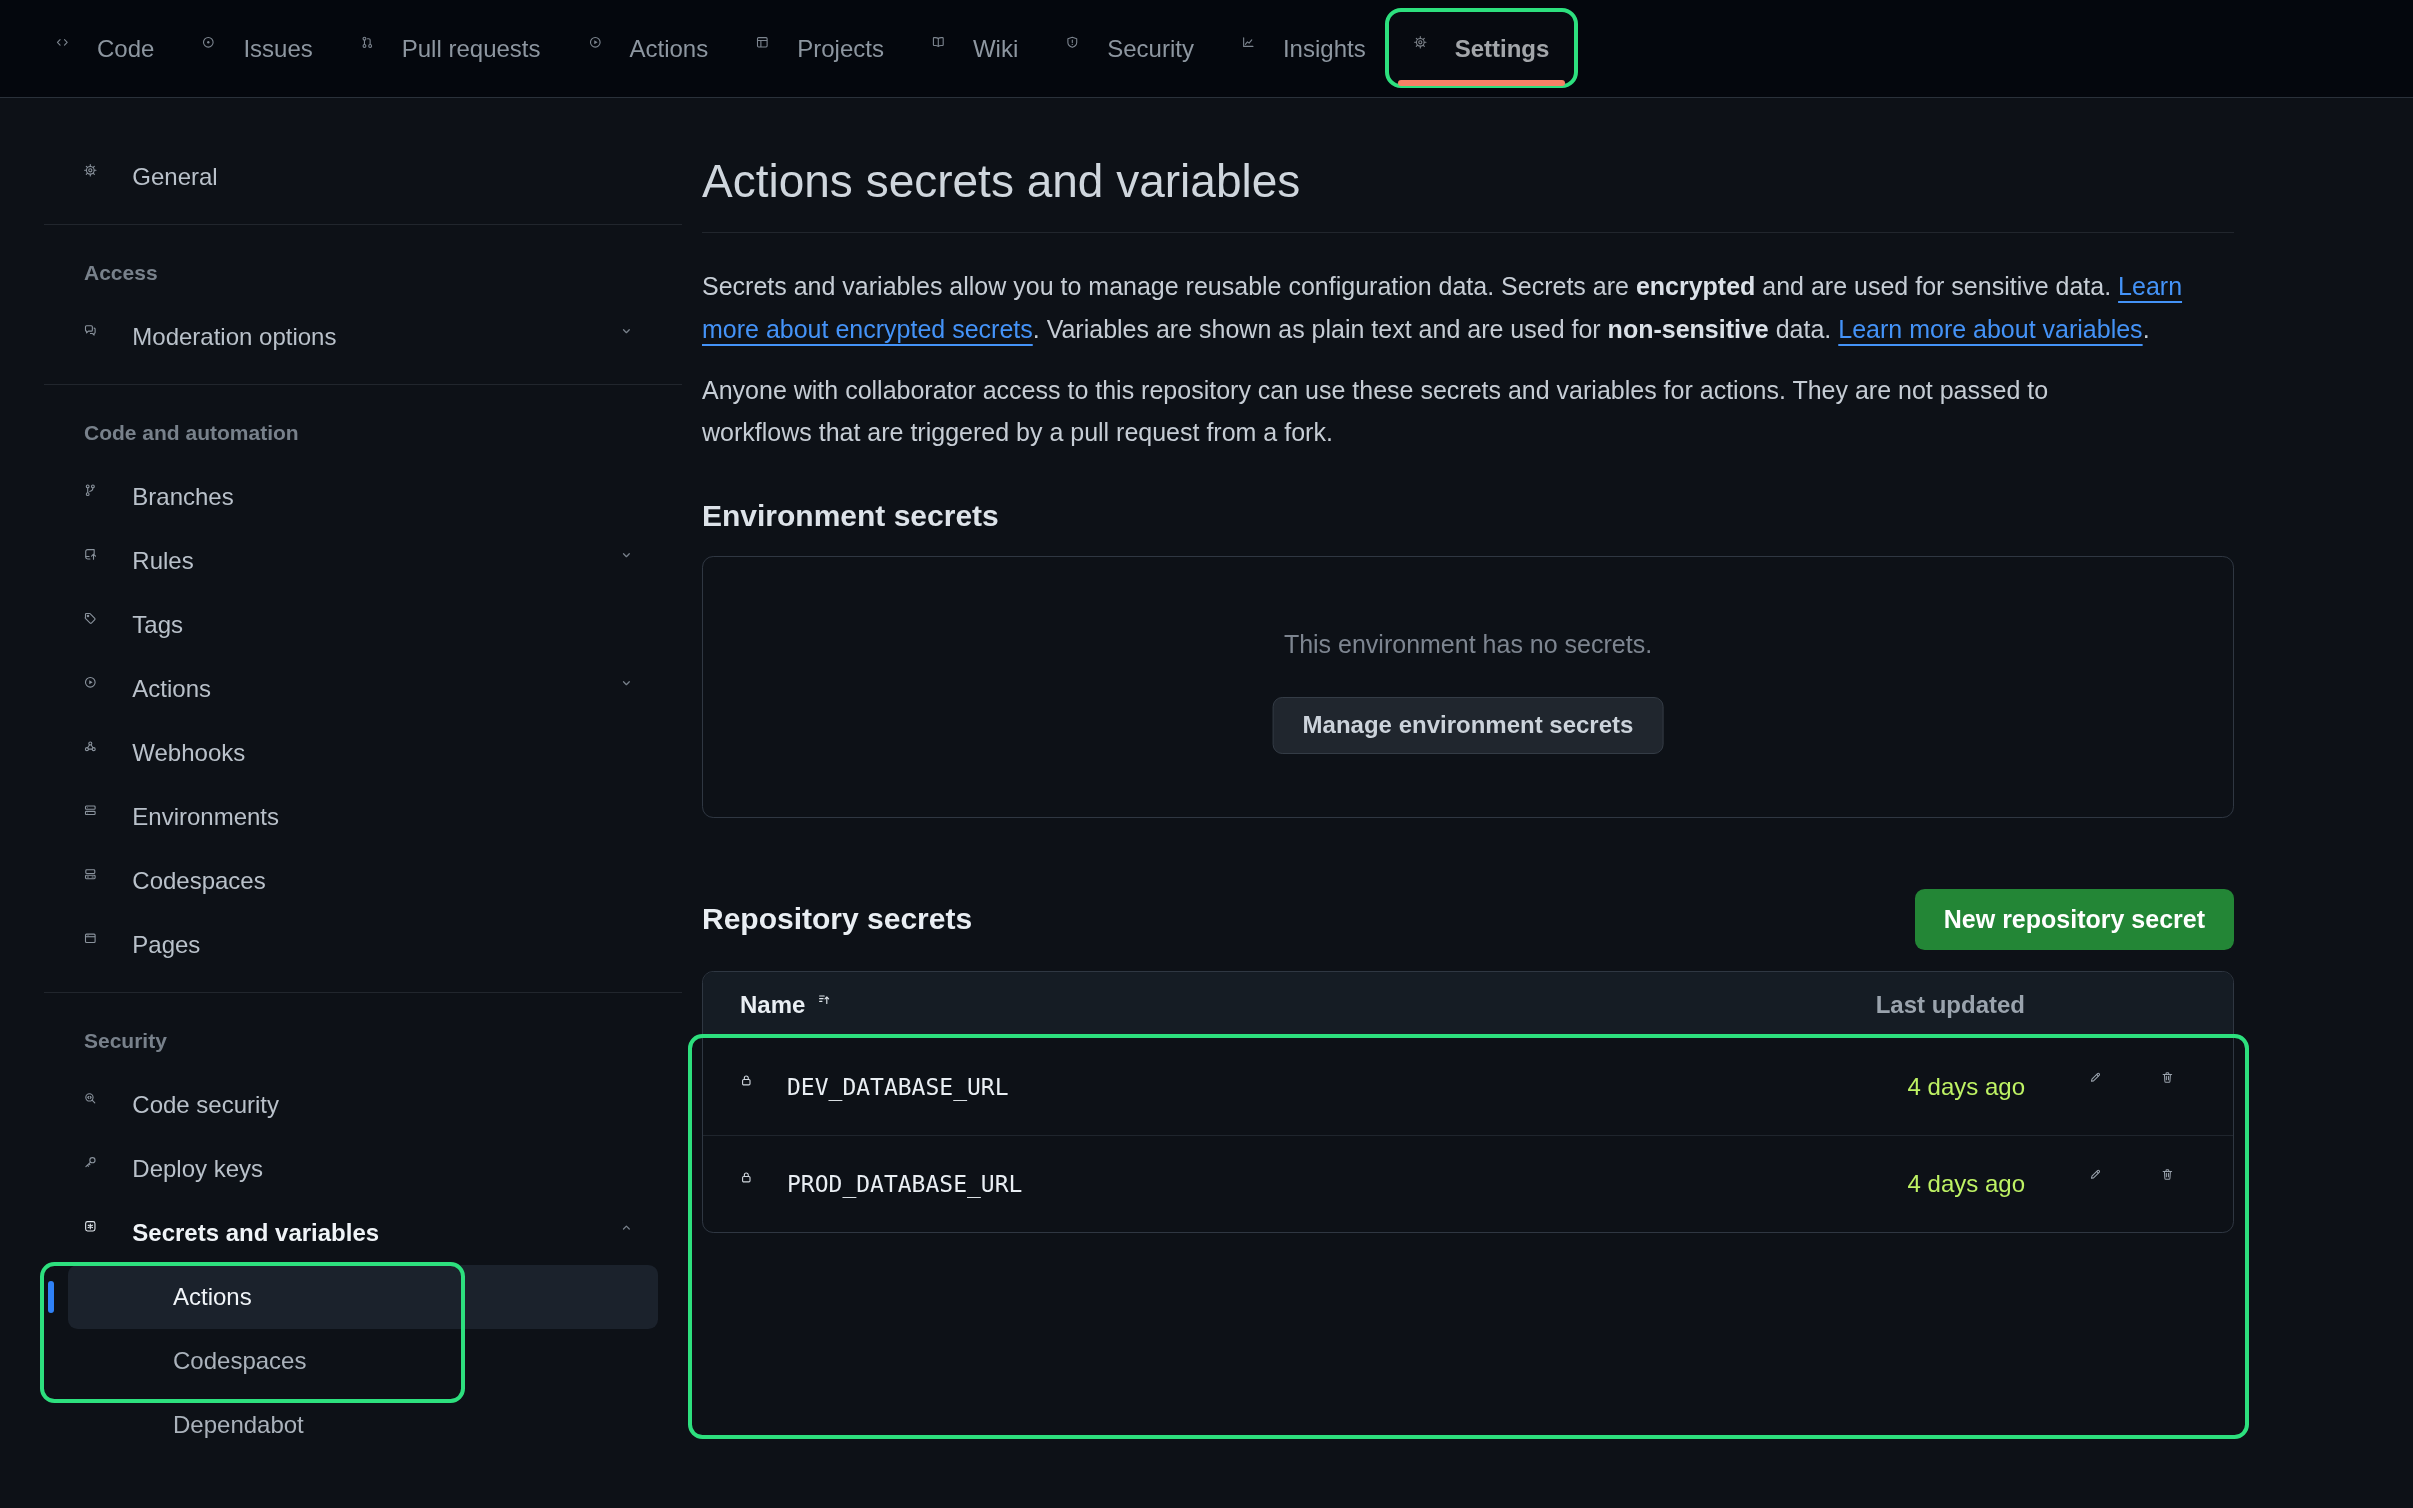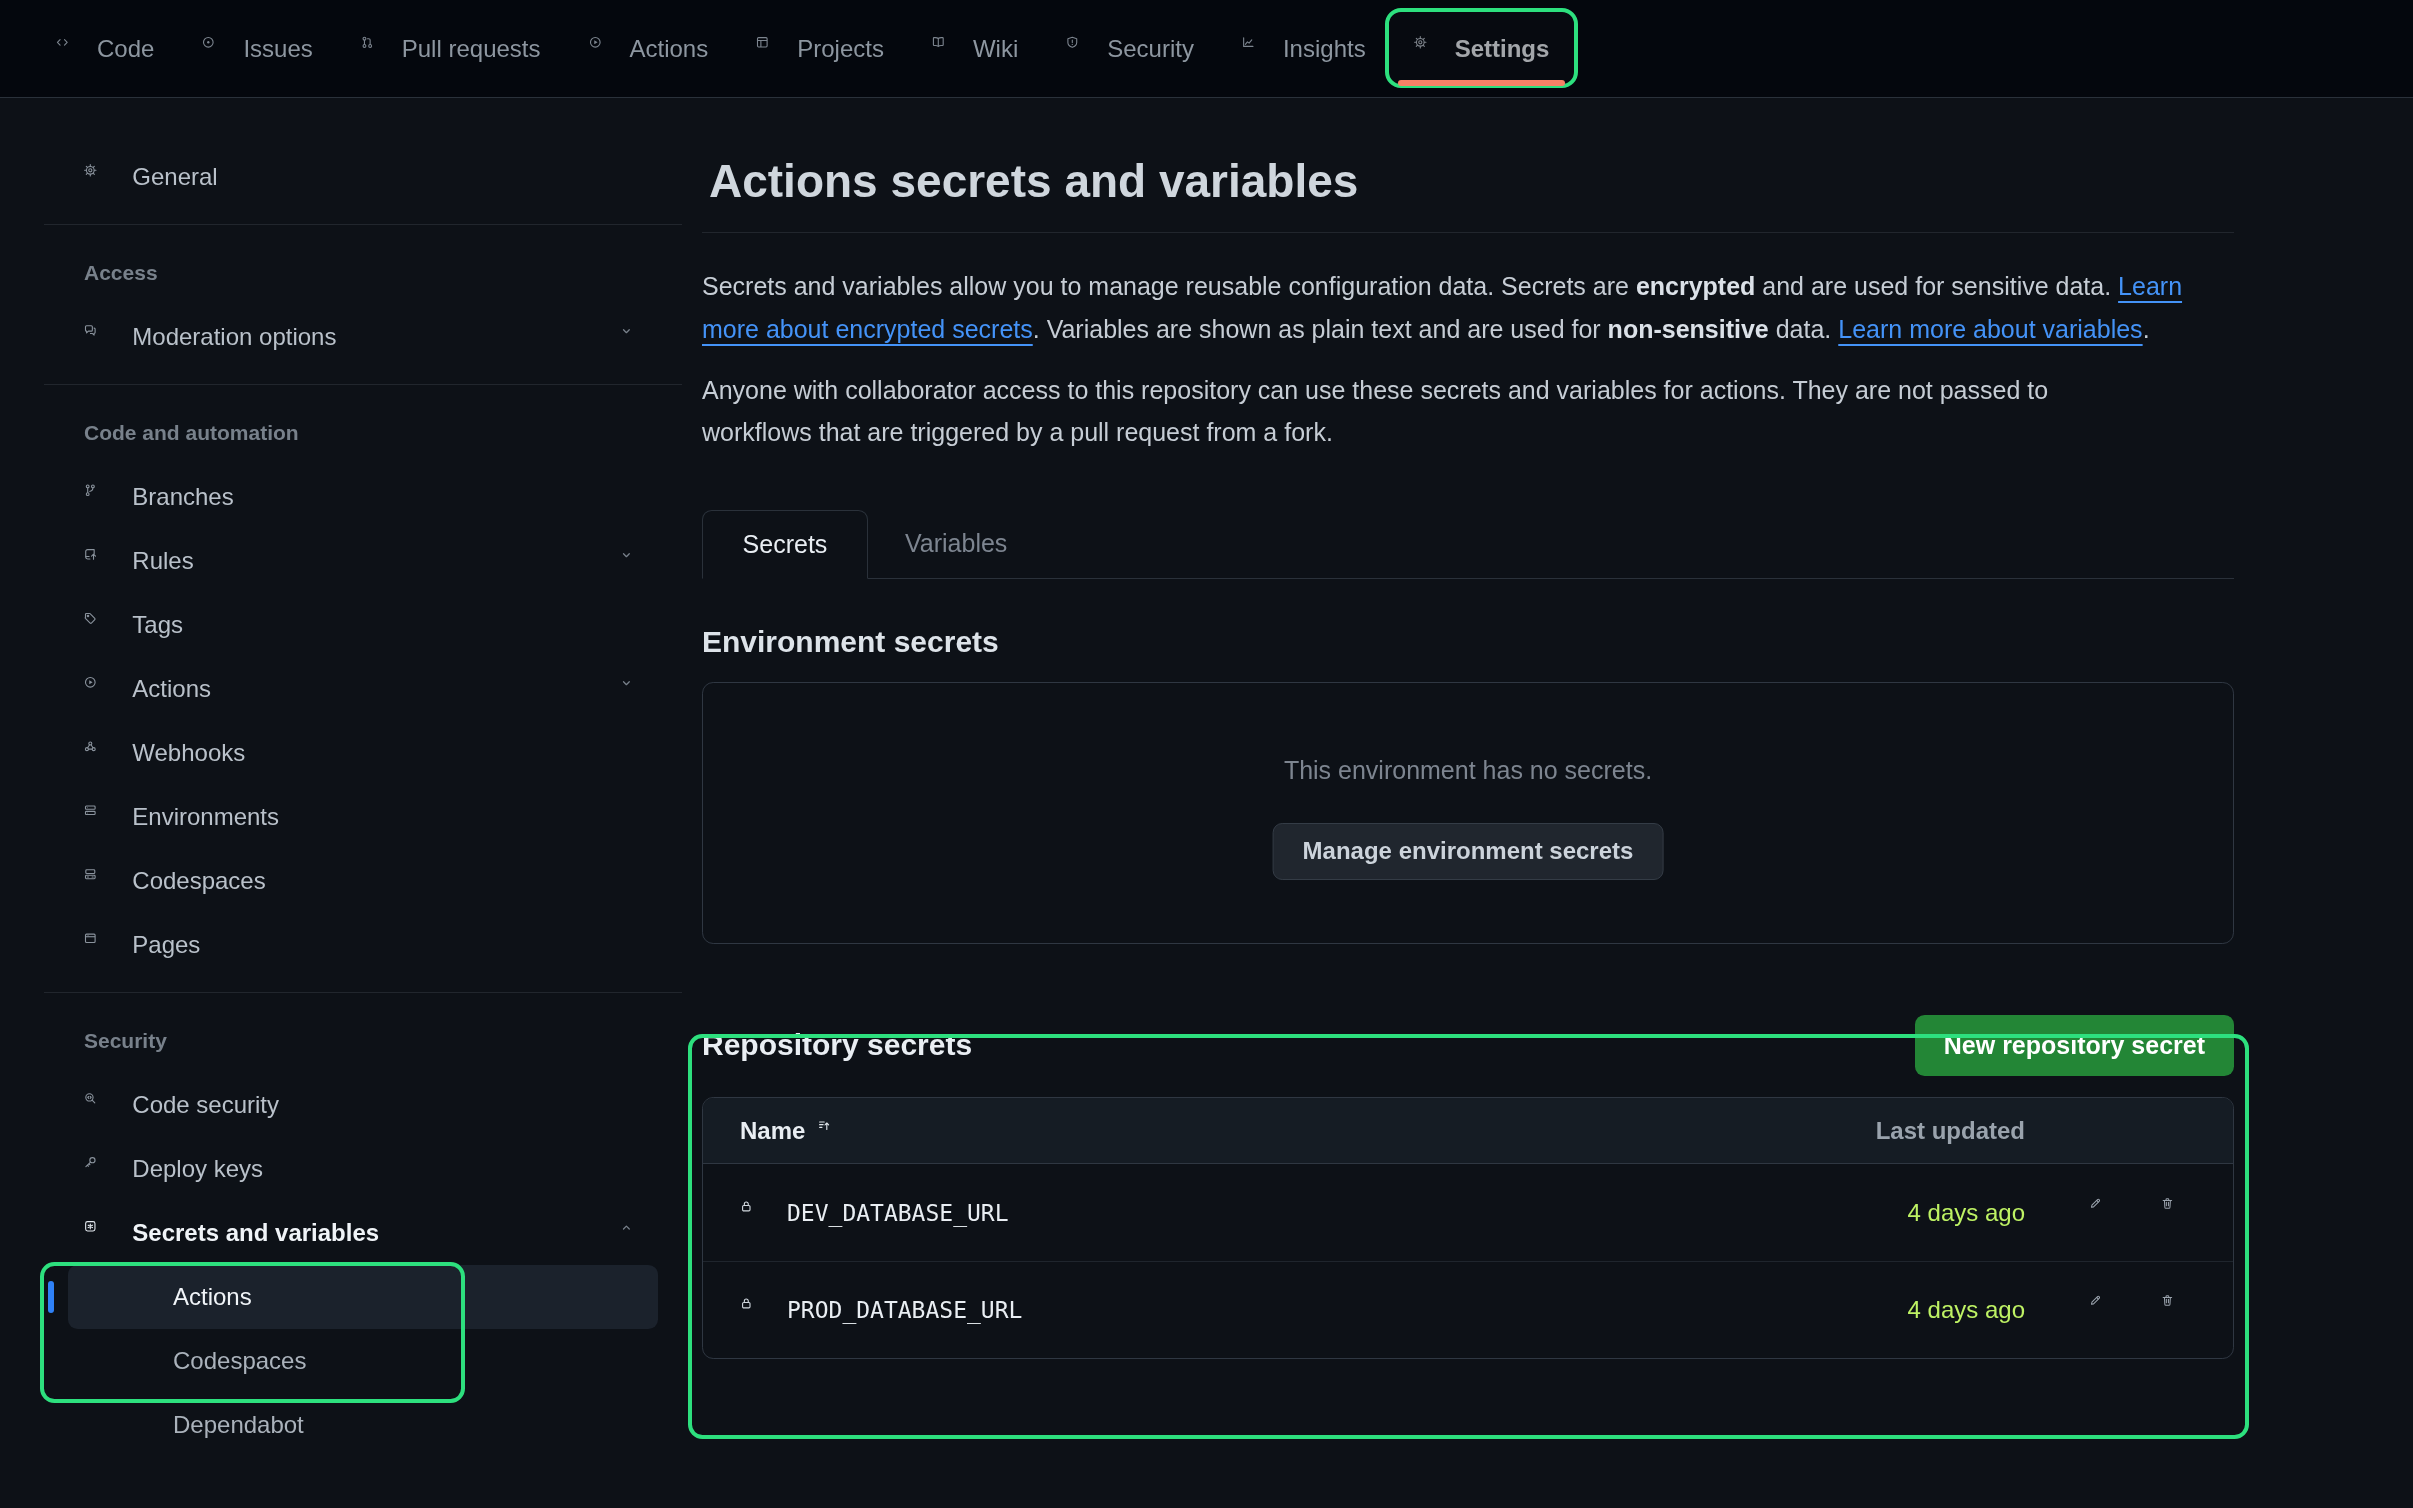--- a/index.html
+++ b/index.html
@@ -38,21 +38,21 @@
   .parent-active{color:#f0f4f8;font-weight:700}
   .parent-active .ic{color:#e3e9ef}
   .ssub{padding-left:129px;color:#aab2bb}
   .ssub.selected{margin:0 24px;padding-left:105px;background:#1b222c;border-radius:9.6px;
                  color:#f0f4f8;}
   .ssub.selected::before{content:"";position:absolute;left:-20px;top:16px;width:6.4px;height:32px;
                  border-radius:3.2px;background:var(--blue);}
 
   
   .main{position:absolute;left:702px;top:100px;width:1532px;}
-  .page-title{margin-top:56px;font-size:46px;line-height:51px;font-weight:700;color:#cfd6dd;margin-left:7px;}
+  .page-title{margin-top:56px;font-size:46px;line-height:51px;font-weight:400;color:#cfd6dd;}
   .title-div{border-top:1.6px solid var(--line);margin-top:25px;}
   .intro{margin-top:32px;font-size:25px;line-height:43px;color:var(--fg);max-width:1532px;}
   .intro strong,.note strong{color:#dbe1e8}
   a.link{color:var(--link);text-decoration:underline;text-underline-offset:5.6px;cursor:pointer}
   .note{margin-top:17.6px;font-size:25px;line-height:42px;color:var(--fg);max-width:1405px;}
   .tabs{margin-top:57px;display:flex;align-items:stretch;height:69px;border-bottom:1.6px solid var(--line2);}
   .tab{display:flex;align-items:center;justify-content:center;font-size:25px;cursor:pointer}
   .tab.active{width:166px;border:1.6px solid var(--line2);border-bottom:1.6px solid var(--bg);
               border-radius:9.6px 9.6px 0 0;margin-bottom:-1.6px;color:var(--bright);background:var(--bg);}
   .tab.inactive{padding:0 37px;color:var(--muted)}
@@ -391,24 +391,20 @@
 </aside>
 
 <main class="main">
   <h2 class="page-title">Actions secrets and variables</h2>
   <div class="title-div"></div>
 
   <p class="intro"><span>Secrets and variables allow you to manage reusable configuration data. Secrets are </span><strong>encrypted</strong><span> and are used for sensitive data. </span><a class="link">Learn more about encrypted secrets</a><span>. Variables are shown as plain text and are used for </span><strong>non-sensitive</strong><span> data. </span><a class="link">Learn more about variables</a><span>.</span></p>
 
   <p class="note">Anyone with collaborator access to this repository can use these secrets and variables for actions. They are not passed to workflows that are triggered by a pull request from a fork.</p>
 
-  <div class="tabs">
-    <div class="tab active">Secrets</div>
-    <div class="tab inactive">Variables</div>
-  </div>
 
   <h3 class="env-h">Environment secrets</h3>
   <div class="env-box">
     <div class="env-empty">This environment has no secrets.</div>
     <div class="env-btn">Manage environment secrets</div>
   </div>
 
   <section>
     <div class="repo-head">
       <div class="repo-title">Repository secrets</div>

